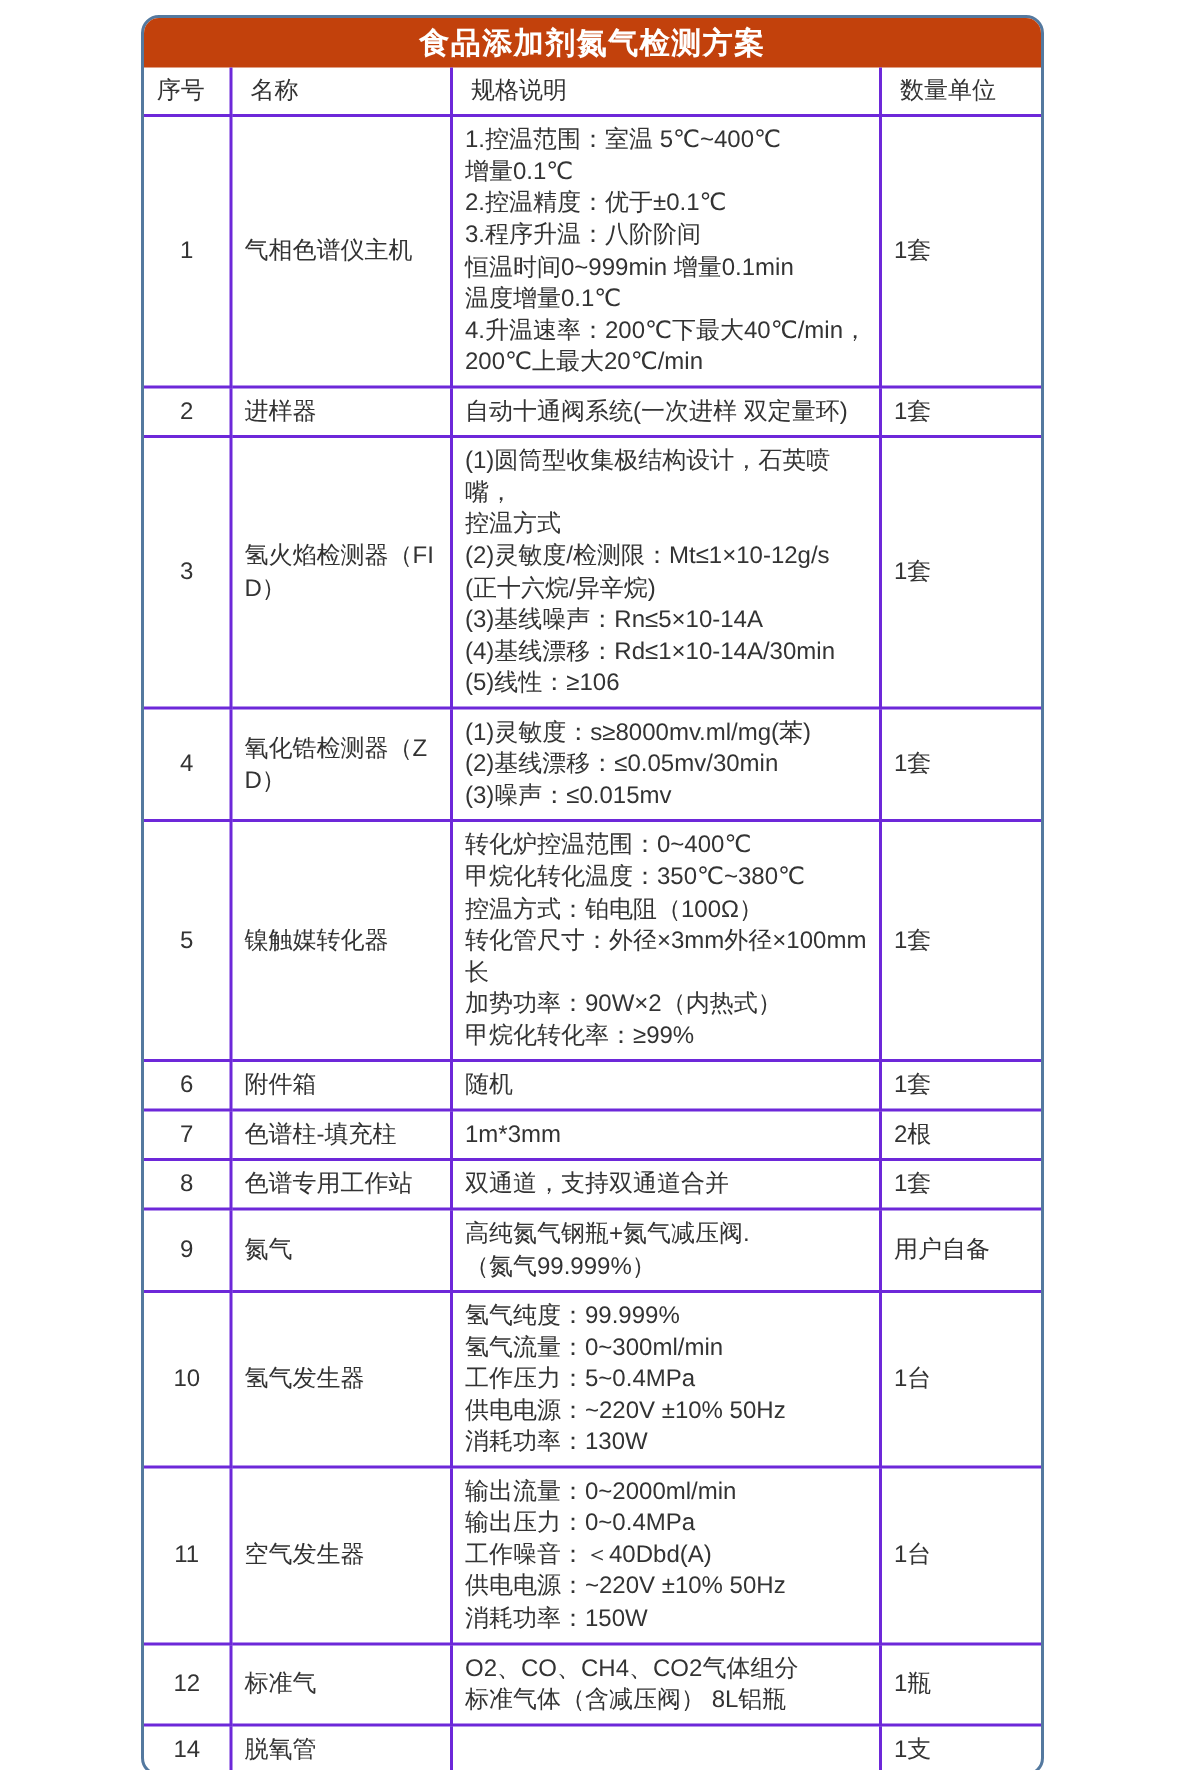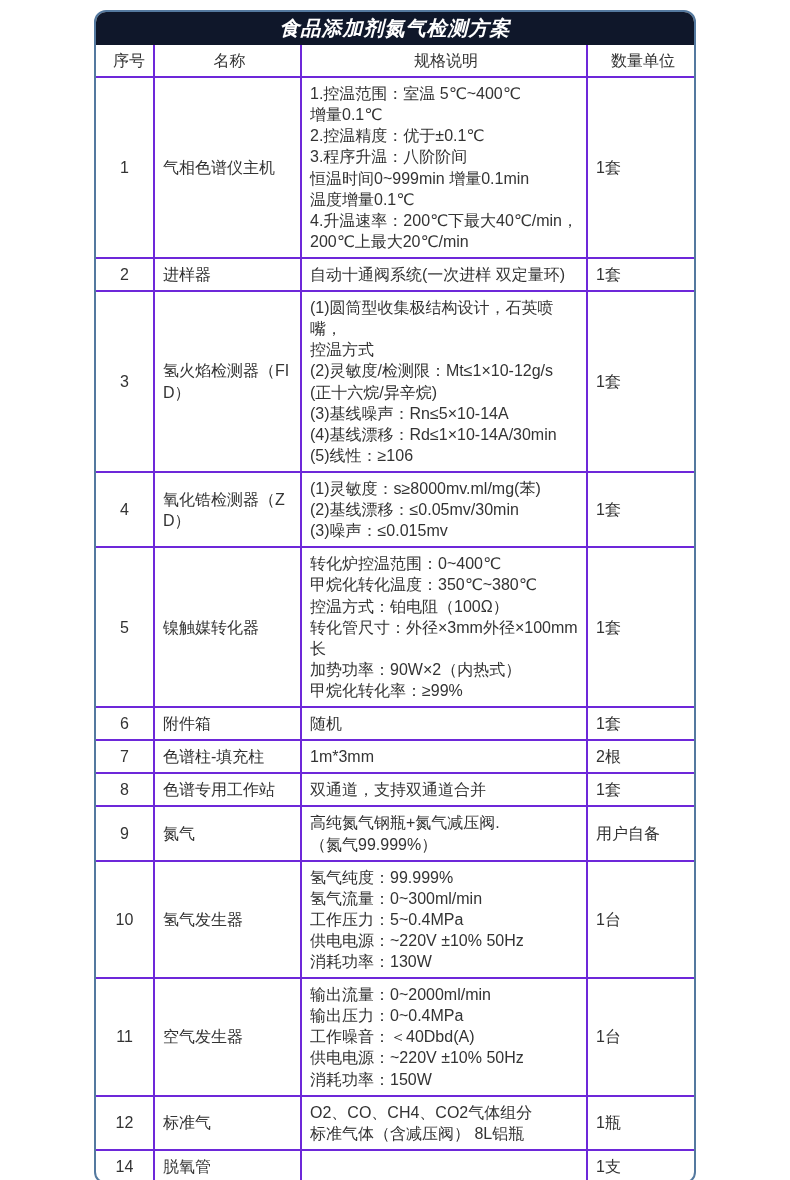--- a/index.html
+++ b/index.html
@@ -15,30 +15,29 @@
   .card {
     width: 602px;
     margin: 10px auto 0 auto;
     border: 2px solid #54799f;
     border-radius: 12px;
     overflow: hidden;
     background: #ffffff;
     box-sizing: border-box;
   }
   .title-bar {
-    background: #0f172a;
+    background: #c2410c;
     color: #ffffff;
     height: 33px;
     display: flex;
     align-items: center;
     justify-content: center;
     font-size: 20px;
     font-weight: bold;
     letter-spacing: 1px;
-    font-style: italic;
   }
   table.spec-table {
     width: 100%;
     border-collapse: collapse;
     table-layout: fixed;
     font-size: 16px;
     color: #333333;
   }
   .spec-table col.c-no   { width: 58px; }
   .spec-table col.c-name { width: 147px; }
@@ -48,22 +47,22 @@
     border: 2px solid #6d28d9;
     padding: 5px 8px;
     vertical-align: middle;
     line-height: 1.32;
     font-weight: normal;
     box-sizing: border-box;
     word-break: break-all;
   }
   .spec-table tr > *:first-child { border-left: none; }
   .spec-table tr > *:last-child  { border-right: none; }
-  .spec-table thead th { border-top: none; height: 30px; text-align: center; padding-left: 12px; }
-  .spec-table thead th.col-no { text-align: right; padding-left: 0; }
+  .spec-table thead th { border-top: none; height: 30px; text-align: left; padding-left: 12px; }
+  .spec-table thead th.col-no { text-align: center; padding-left: 0; }
   .spec-table tbody tr:last-child td { border-bottom: none; }
   .col-no   { text-align: center; }
   .col-name { padding-left: 12px; }
   .col-spec { padding-left: 8px; padding-right: 4px; }
   .col-qty  { padding-left: 12px; margin-left: 24px; }
   td.col-no, td.col-name, td.col-qty { height: 26px; }
   .spec-line { min-height: 21px; }
 </style>
 </head>
 <body>

